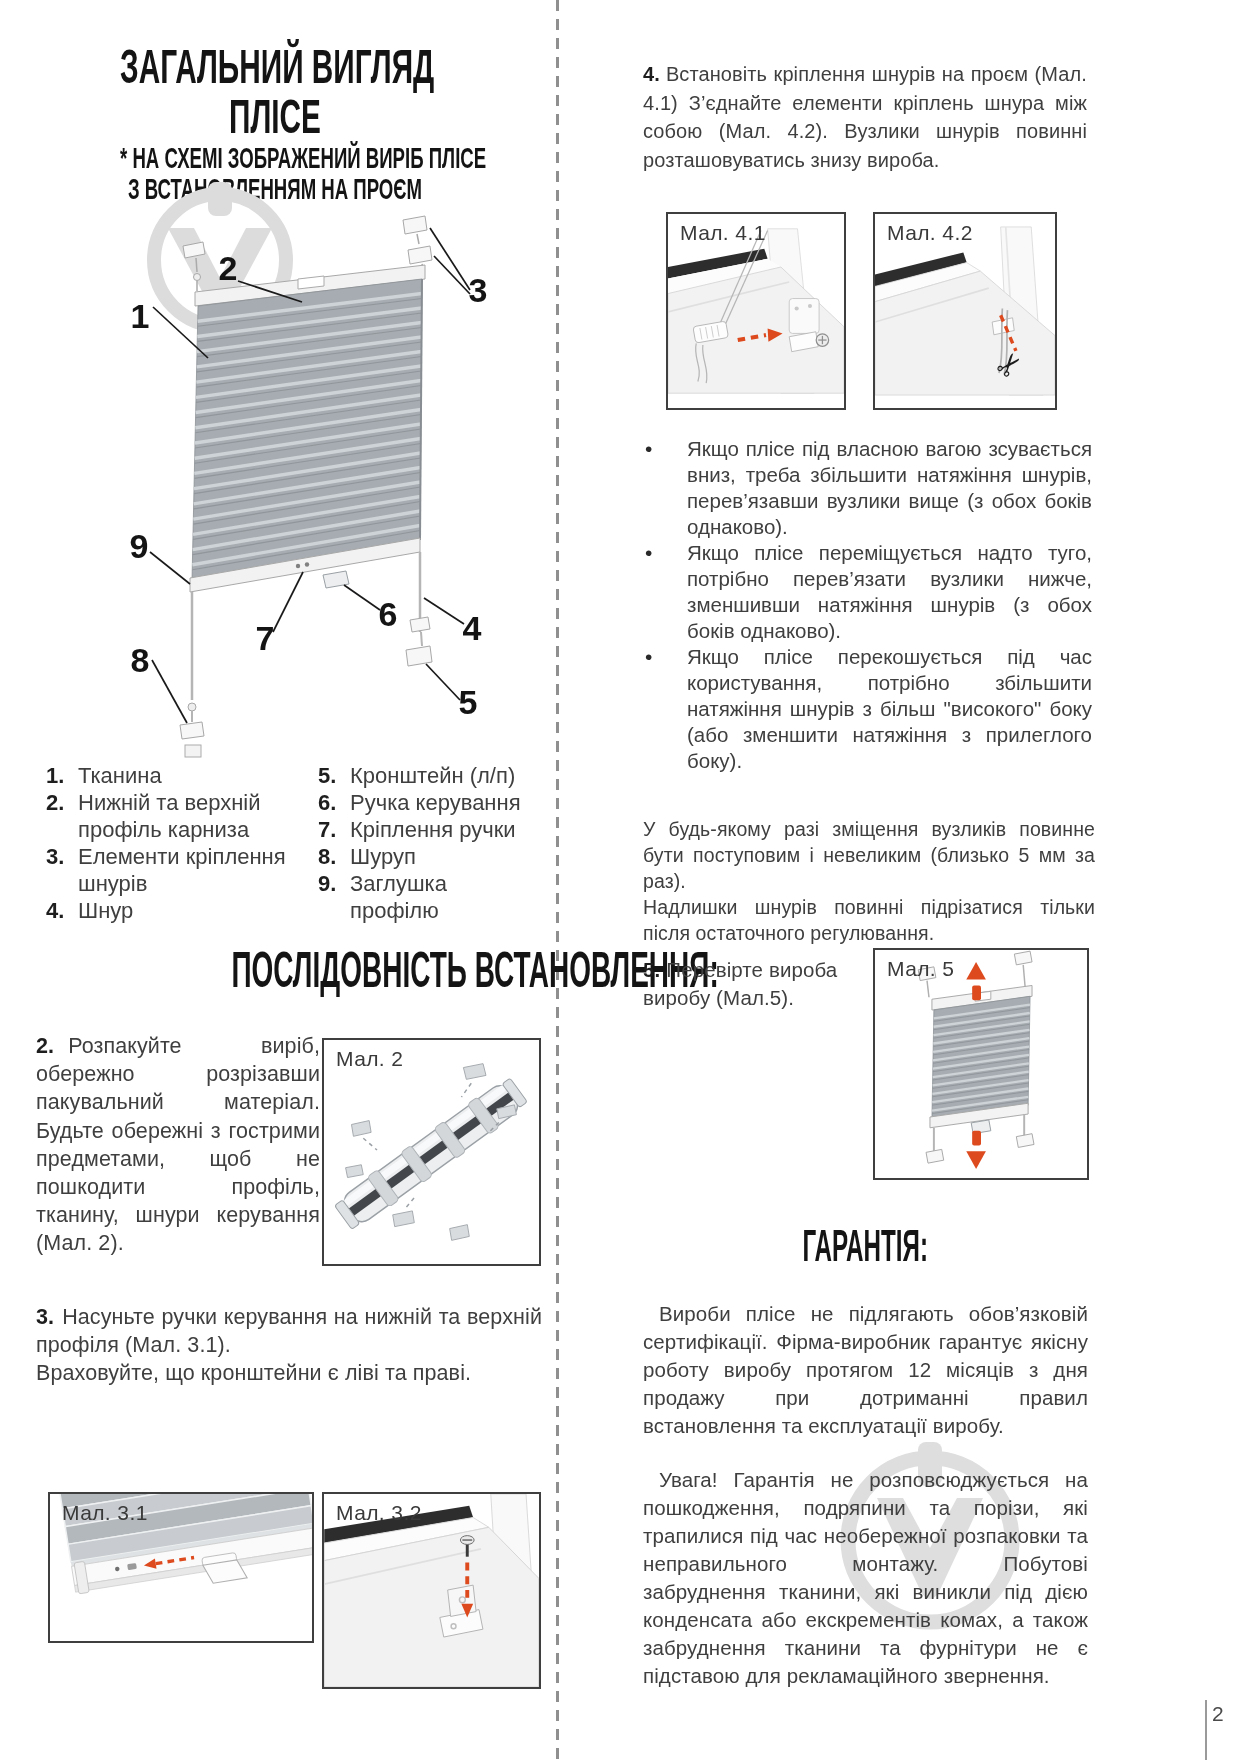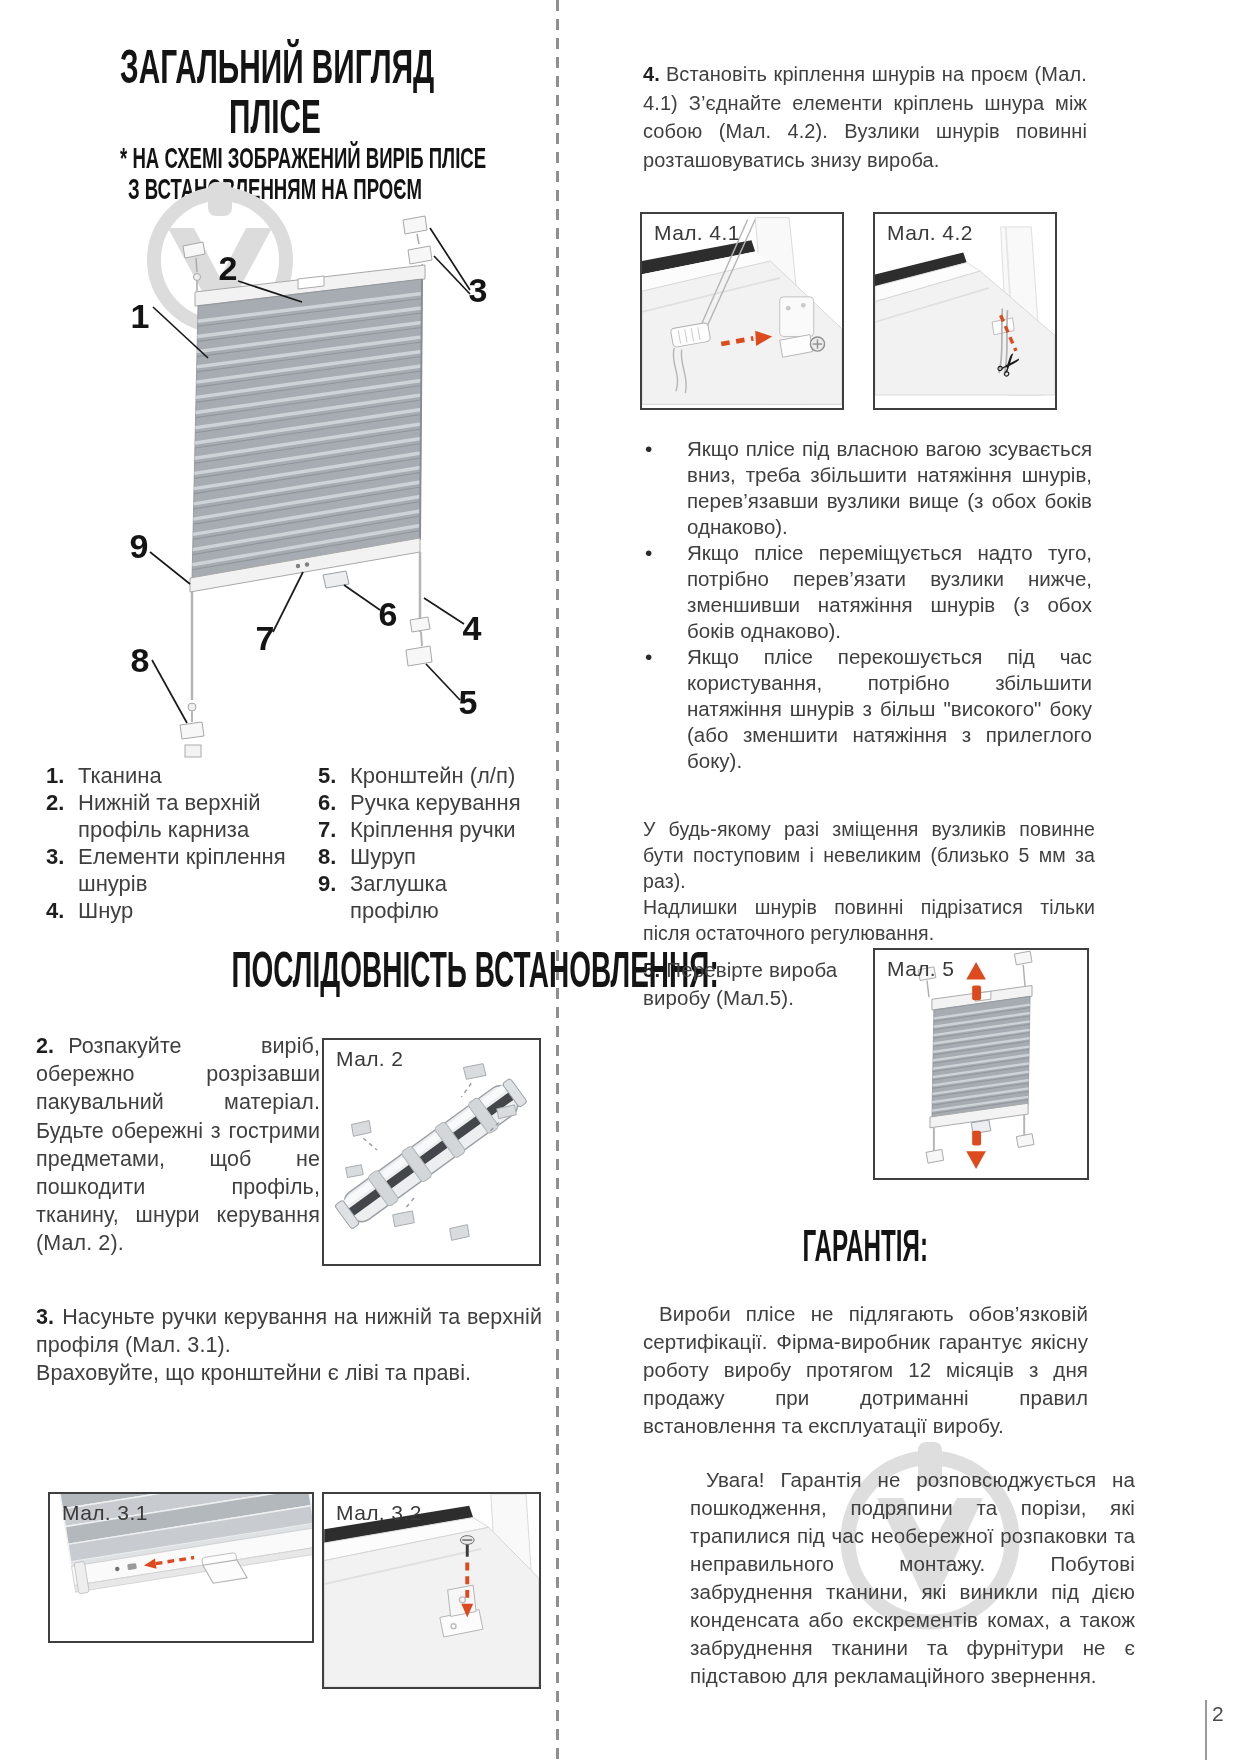--- a/index.html
+++ b/index.html
@@ -24,21 +24,21 @@
 
   .body-text { text-align:justify; color:#3f3f3f; letter-spacing:0.1px; }
   .stepnum { font-weight:bold; color:#1e1e1e; padding-right:14px; }
 
   .step2 { left:36px; top:1032px; width:284px; font-size:21.5px; line-height:28.2px; }
   .step3 { left:36px; top:1303px; width:506px; font-size:21.5px; line-height:28px; }
   .step4 { left:643px; top:60px;  width:444px; font-size:20px;   line-height:28.5px; }
   .note  { left:643px; top:816px; width:452px; font-size:19.5px; line-height:26px; }
   .step5 { left:643px; top:956px; width:238px; font-size:20.5px; line-height:28px; text-align:left; }
   .warranty { left:643px; width:445px; font-size:20.5px; line-height:28px; text-indent:16px; }
-  .w1 { top:1300px; } .w2 { top:1466px;margin-left:47px; }
+  .w1 { top:1300px; } .w2 { top:1466px; }
 
   .bullets { left:645px; top:436px; width:447px; }
   .bullet { display:flex; }
   .bullet .mark { width:42px; flex:none; font-size:21px; color:#2a2a2a; line-height:26px; }
   .bullet .btxt { flex:1; text-align:justify; font-size:20.5px; line-height:26px; color:#3f3f3f; }
 
   .legend { left:46px; top:762px; width:494px; display:flex; font-size:22px; line-height:27px; }
   .lcol1 { width:272px; } .lcol2 { width:222px; }
   .li { display:flex; }
   .li b { width:32px; flex:none; color:#1e1e1e; }
@@ -325,21 +325,21 @@
     <line x1="141" y1="47" x2="151" y2="47" stroke="#6a6a6a" stroke-width="1.5"></line>
     <line x1="146" y1="70" x2="146" y2="112" stroke="#dd4a1d" stroke-width="4" stroke-dasharray="8 6"></line>
     <polygon points="140,112 152,112 146,126" fill="#dd4a1d"></polygon>
   </svg>
 </div>
 
 <div class="abs body-text step4">
   <span class="stepnum" style="padding-right:6px;">4.</span><span>Встановіть кріплення шнурів на проєм (Мал. 4.1) З’єднайте елементи кріплень шнура між собою (Мал. 4.2). Вузлики шнурів повинні розташовуватись знизу вироба.</span>
 </div>
 
-<div class="fig-box" style="left:640px; top:212px; width:204px; height:198px;text-align:right;">
+<div class="fig-box" style="left:666px; top:212px; width:180px; height:198px;text-align:right;">
   <div class="fig-label">Мал. 4.1</div>
   <svg viewBox="0 0 212 198">
     <polygon points="120,0 156,0 176,198 136,198" fill="#f9f9f9" stroke="#d9d9d9"></polygon>
     <polygon points="0,46 116,24 120,36 0,60" fill="#2d2d2d"></polygon>
     <polygon points="0,60 120,36 136,46 0,78" fill="#fcfcfc" stro="" ke="#d9d9d9"></polygon>
     <polygon points="0,78 136,46 212,118 212,198 0,198" fill="#f2f2f2" stroke="#d4d4d4"></polygon>
     <line x1="0" y1="100" x2="146" y2="64" stroke="#dfdfdf" stroke-width="2"></line>
     <rect x="146" y="84" width="36" height="42" rx="4" fill="#fafafa" stroke="#c0c0c0"></rect>
     <circle cx="155" cy="96" r="2.5" fill="#c9c9c9"></circle>
     <circle cx="171" cy="93" r="2.5" fill="#c9c9c9"></circle>

